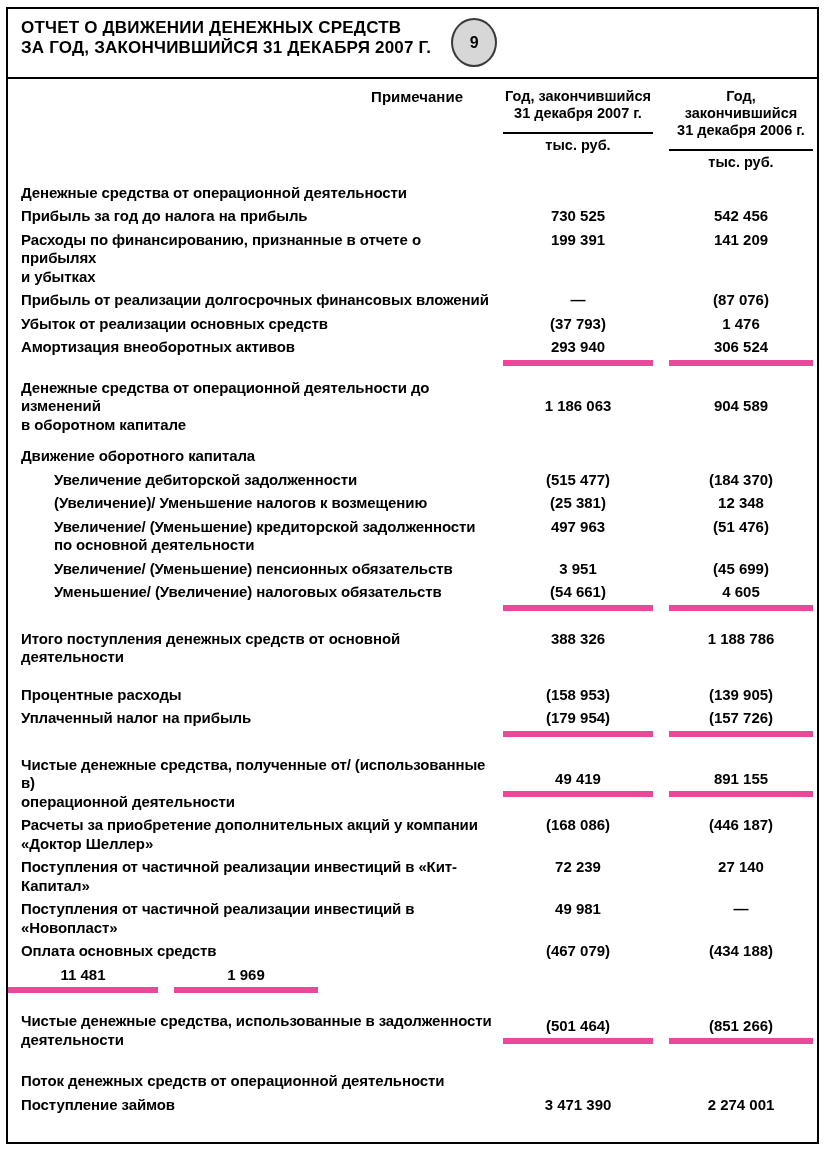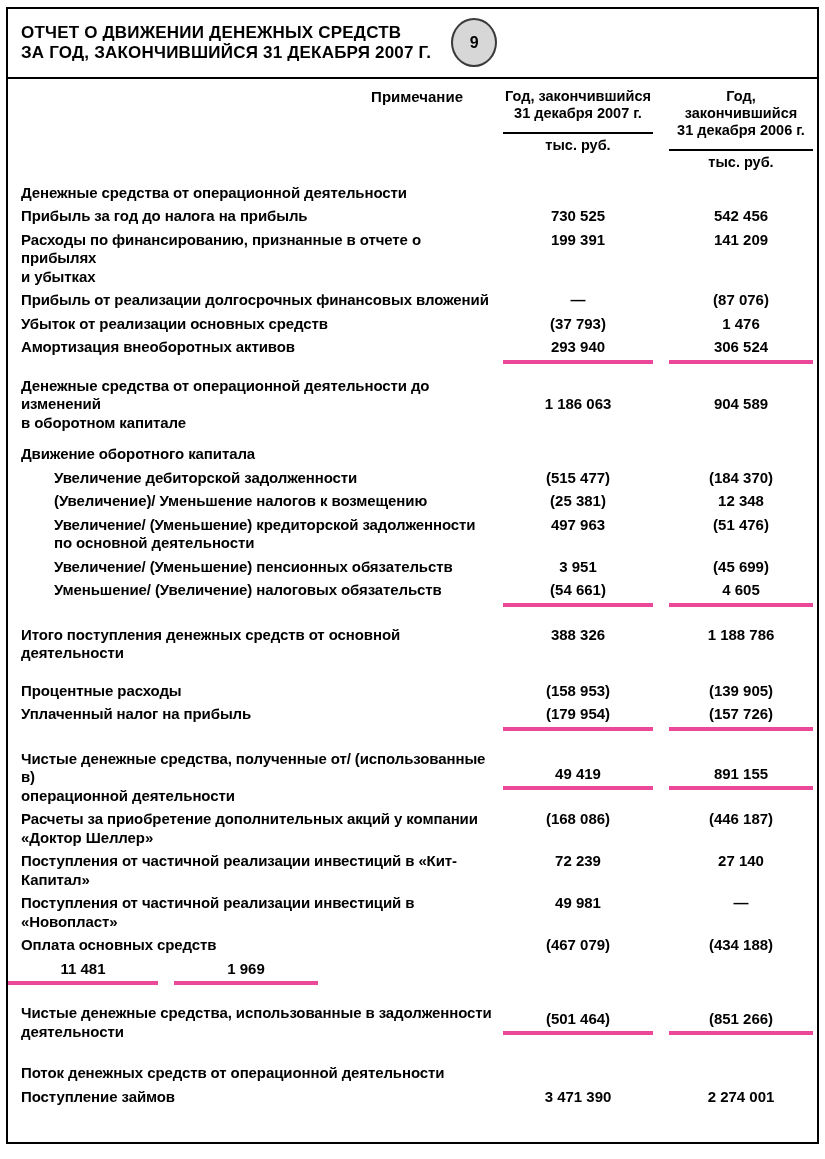--- a/index.html
+++ b/index.html
@@ -11,21 +11,21 @@
   }
   .page {
     margin: 7px 6px;
     border: 2px solid #000;
     min-height: 1137px;
     background: #fff;
   }
   
   .title-bar {
     display: flex;
-    align-items: center;
+    align-items: flex-start;
     padding: 9px 14px 10px 13px;
     border-bottom: 2px solid #000;
   }
   .doc-title {
     font-size: 17px;
     line-height: 20px;
     letter-spacing: 0.2px;
     white-space: pre-line;
     font-weight: bold;
     font-stretch: condensed;
@@ -91,21 +91,21 @@
     letter-spacing: -0.1px;
   }
   .row.indent .label { padding-left: 46px; }
   .row .val {
     width: 150px;
     flex-shrink: 0;
     text-align: center;
   }
   .row .val.v2 { width: 144px; margin-left: 16px; margin-right: 4px; }
   .row.underline .val {
-    border-bottom: 4px solid #ec4899;
+    border-bottom: 6px solid #ec4899;
     padding-bottom: 3px;
   }
   .row.center { align-items: center; }
   .gap-sm { margin-top: 8px; }
   .gap-md { margin-top: 14px; }
   .gap-lg { margin-top: 18px; }
 </style>
 </head>
 <body>
 

